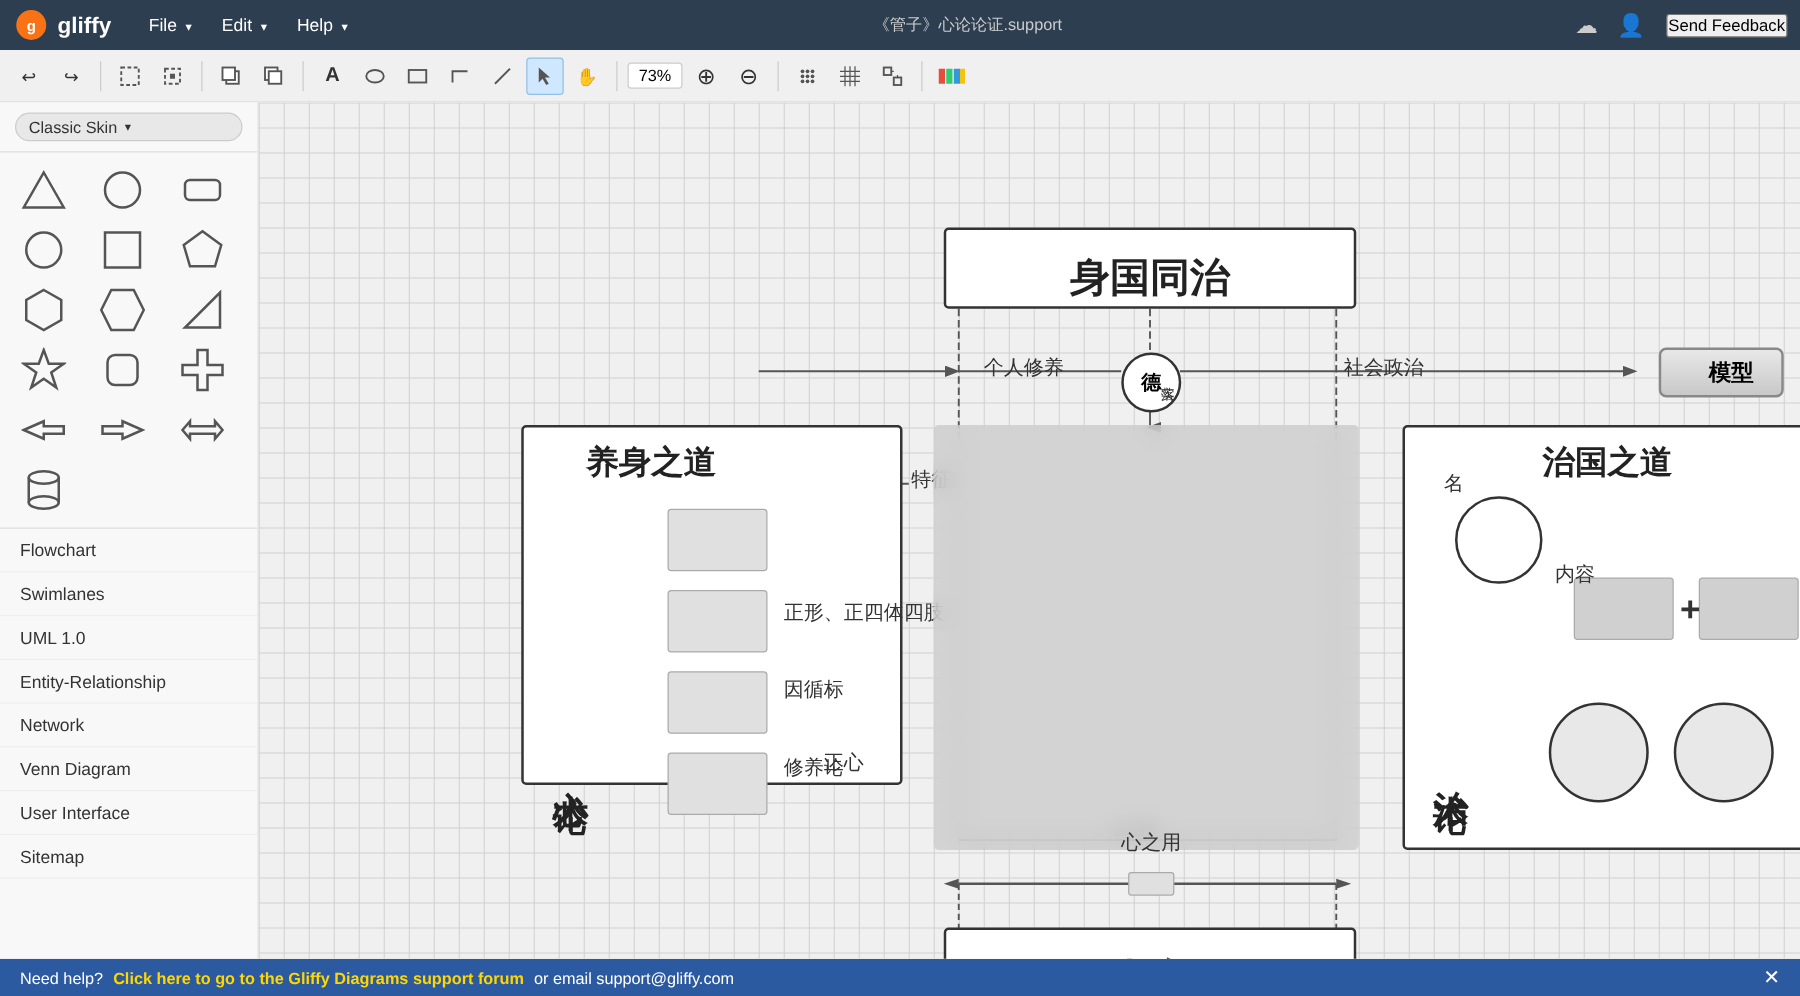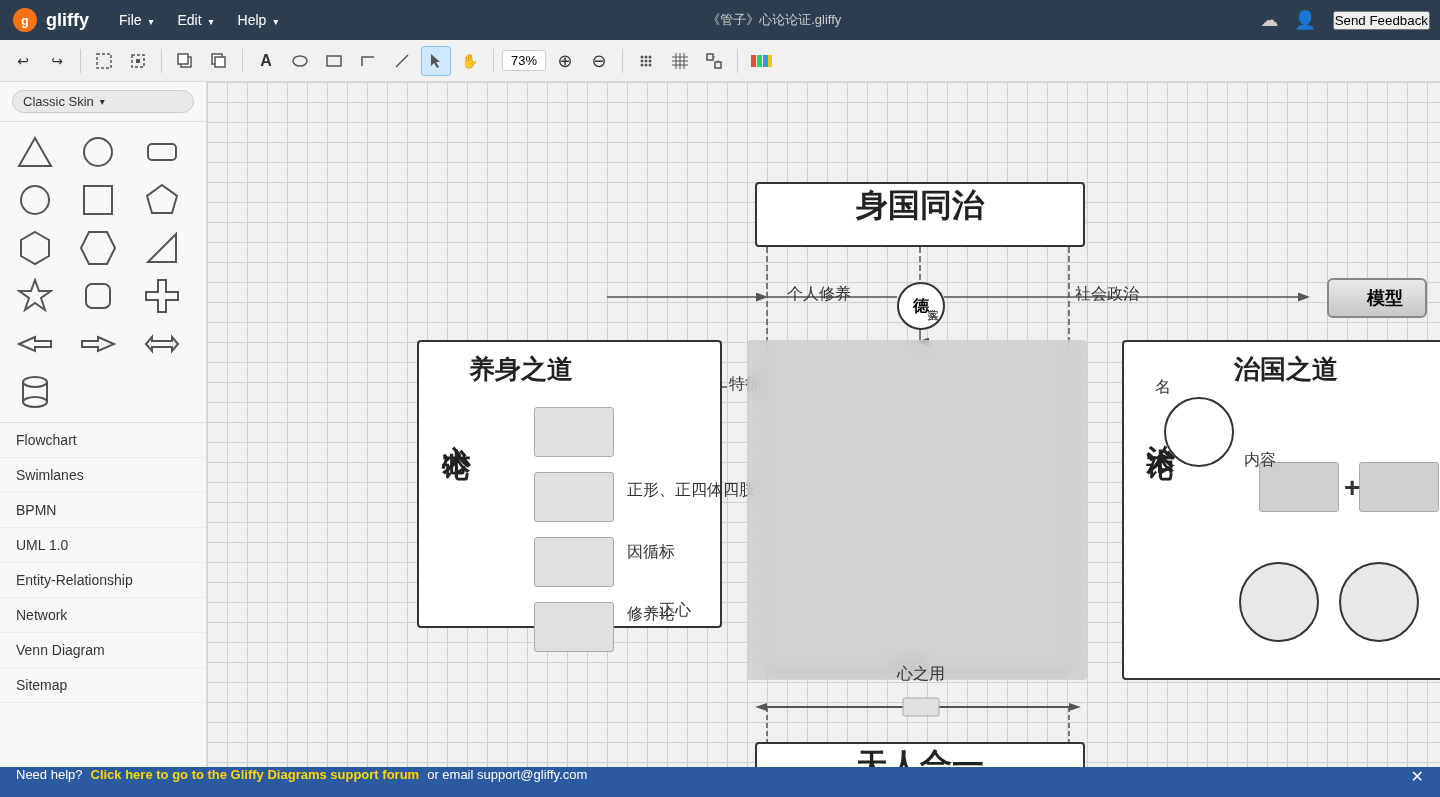--- a/index.html
+++ b/index.html
@@ -152,39 +152,39 @@
       position: absolute;
       top: 0; left: 0;
       width: 100%; height: 100%;
     }
 
     
     #bottom-bar {
       height: 30px;
       background: #2c5aa0;
       display: flex;
-      align-items: flex-start;
+      align-items: center;
       padding: 0 16px;
       gap: 8px;
       color: white;
       font-size: 13px;
     }
     #bottom-bar a { color: #ffd700; text-decoration: none; font-weight: bold; }
     #bottom-close {
       margin-left: auto;
       cursor: pointer;
       font-size: 16px;
       color: white;
     }
 
     
     .diagram-node {
       position: absolute;
       display: flex;
-      align-items: flex-start;
+      align-items: flex-end;
       justify-content: center;
       font-size: 14px;
       color: #222;
     }
 
     
     .main-box {
       background: white;
       border: 2px solid #333;
       border-radius: 4px;
@@ -293,21 +293,21 @@
         <span>File</span> <span class="arrow">▾</span>
       </div>
       <div class="header-menu-item">
         <span>Edit</span> <span class="arrow">▾</span>
       </div>
       <div class="header-menu-item">
         <span>Help</span> <span class="arrow">▾</span>
       </div>
     </div>
   </div>
-  <div id="header-center">《管子》心论论证.gliffy</div>
+  <div id="header-center">《管子》心论论证.support</div>
   <div id="header-right">
     <span class="header-icon">☁</span>
     <span class="header-icon">👤</span>
     <button id="send-feedback-btn">Send Feedback</button>
   </div>
 </div>
 
 <div id="toolbar">
   <div class="toolbar-btn" title="Undo">↩</div>
   <div class="toolbar-btn" title="Redo">↪</div>
@@ -510,25 +510,25 @@
           <ellipse cx="18" cy="8" rx="12" ry="5" fill="none" stroke="#555" stroke-width="2"></ellipse>
           <line x1="6" y1="8" x2="6" y2="28" stroke="#555" stroke-width="2"></line>
           <line x1="30" y1="8" x2="30" y2="28" stroke="#555" stroke-width="2"></line>
           <ellipse cx="18" cy="28" rx="12" ry="5" fill="none" stroke="#555" stroke-width="2"></ellipse>
         </svg>
       </div>
     </div>
 
     <div class="sidebar-nav-item">Flowchart</div>
     <div class="sidebar-nav-item">Swimlanes</div>
-    <div class="sidebar-nav-item">BPMN</div>
     <div class="sidebar-nav-item">UML 1.0</div>
     <div class="sidebar-nav-item">Entity-Relationship</div>
     <div class="sidebar-nav-item">Network</div>
     <div class="sidebar-nav-item">Venn Diagram</div>
+    <div class="sidebar-nav-item">User Interface</div>
     <div class="sidebar-nav-item">Sitemap</div>
 
   </div>
 
   <div id="canvas-area">
     <div id="canvas-grid"></div>
     <div id="canvas-content">
 
       <svg id="diagram-svg">
 

